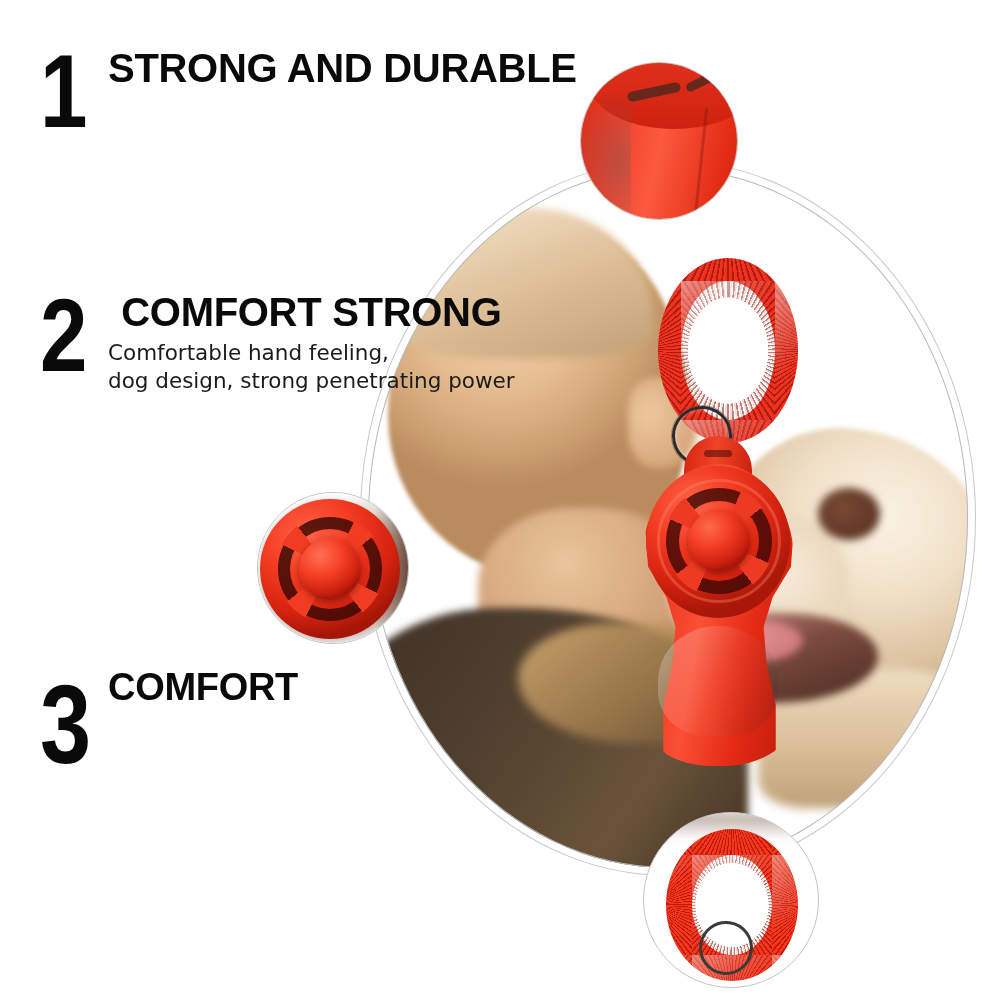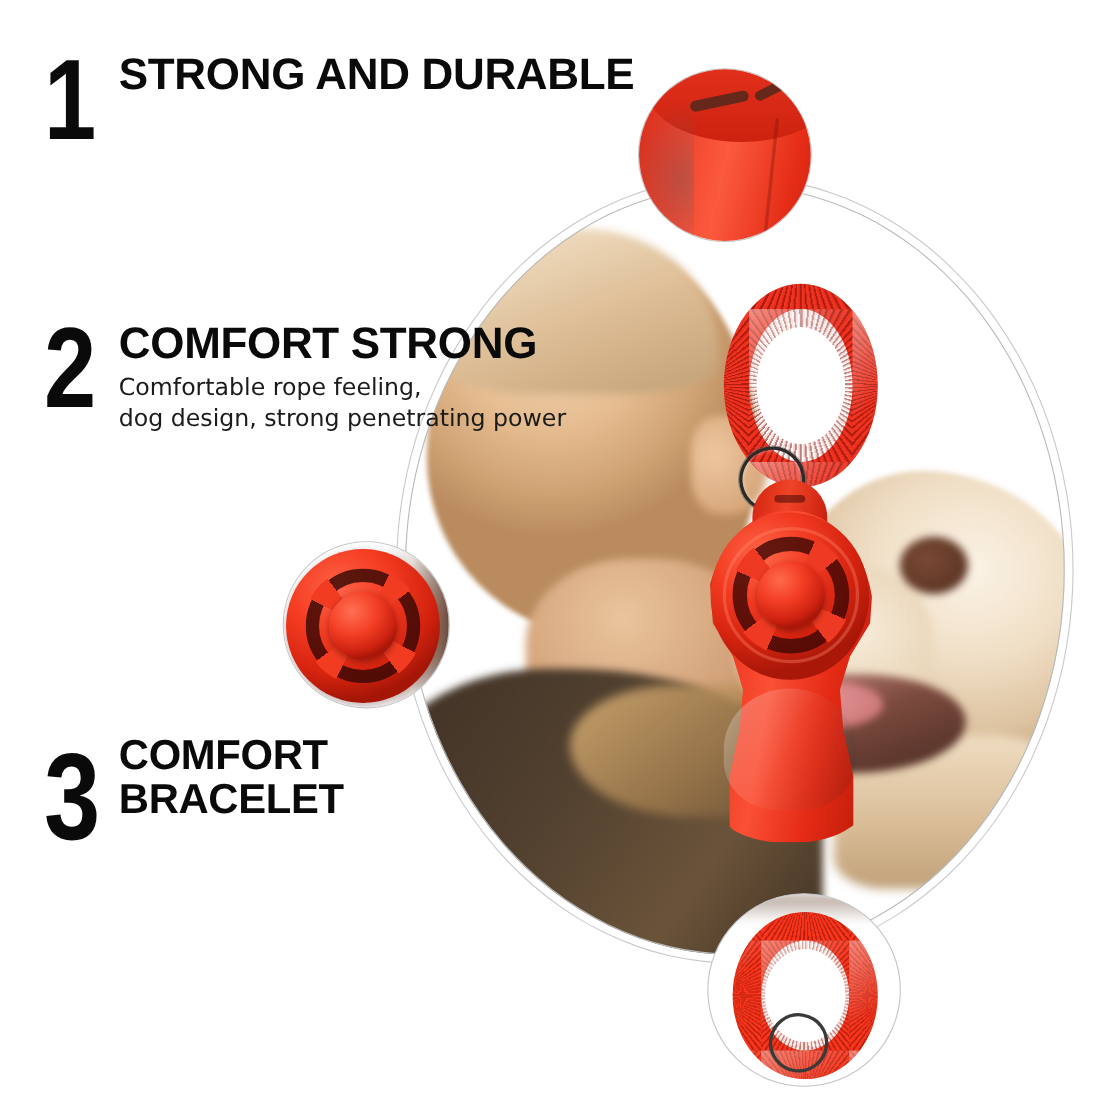--- a/index.html
+++ b/index.html
@@ -606,20 +606,21 @@
     margin-left: 2px;
   }
   .feature-title {
     font-family: "Liberation Sans", "DejaVu Sans", sans-serif;
     font-weight: 700;
     color: #0a0a0a;
     font-size: 40px;
     line-height: 1.04;
     letter-spacing: -0.3px;
     white-space: nowrap;
+    text-align: center;
   }
   .feature-desc {
     font-family: "DejaVu Sans", "Liberation Sans", sans-serif;
     font-weight: 400;
     color: #1b1b1b;
     font-size: 21.5px;
     line-height: 1.34;
     margin-top: 5px;
     white-space: nowrap;
   }
@@ -726,27 +727,26 @@
     <div class="feature-text">
       <div class="feature-title">STRONG AND DURABLE</div>
     </div>
   </div>
 
   <div class="feature feature-2">
     <div class="feature-num">2</div>
     <div class="feature-text">
       <div class="feature-title">COMFORT STRONG</div>
       <div class="feature-desc">
-        <span class="desc-line">Comfortable rope feeling,</span>
+        <span class="desc-line">Comfortable hand feeling,</span>
         <span class="desc-line">dog design, strong penetrating power</span>
       </div>
     </div>
   </div>
 
   <div class="feature feature-3">
     <div class="feature-num">3</div>
     <div class="feature-text">
       <div class="feature-title">COMFORT</div>
-      <div class="feature-title">BRACELET</div>
     </div>
   </div>
 
 </div>
 
 </body></html>

